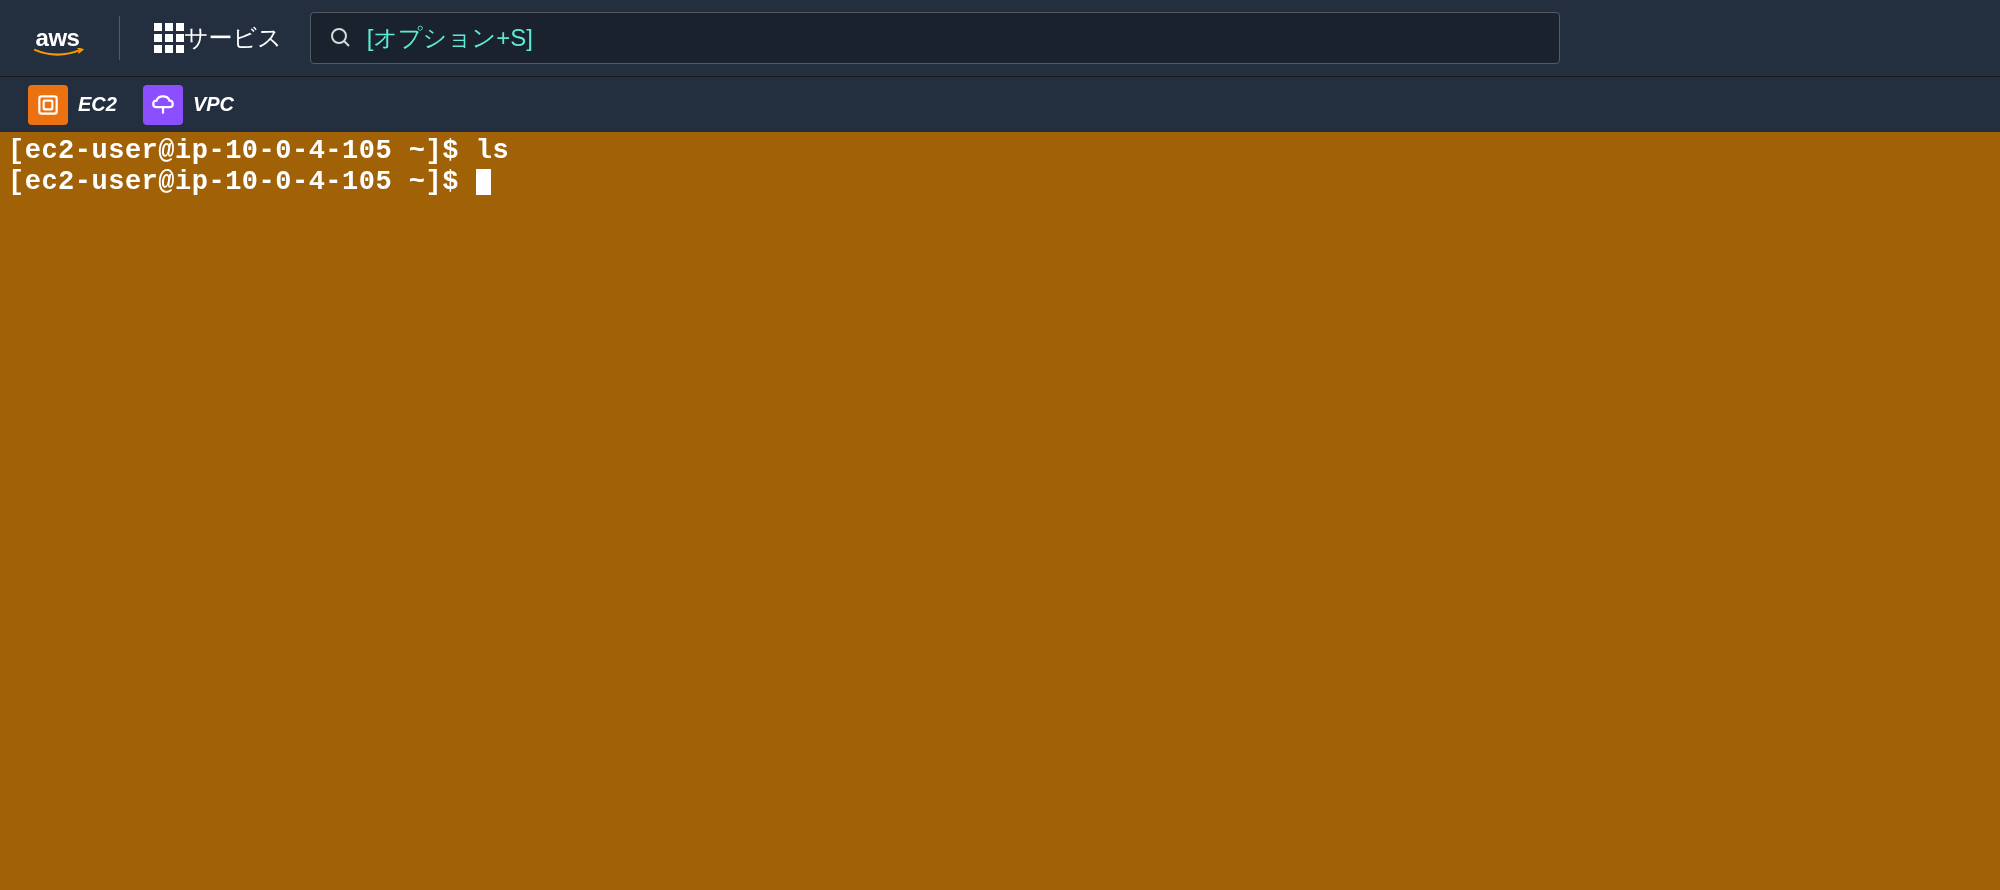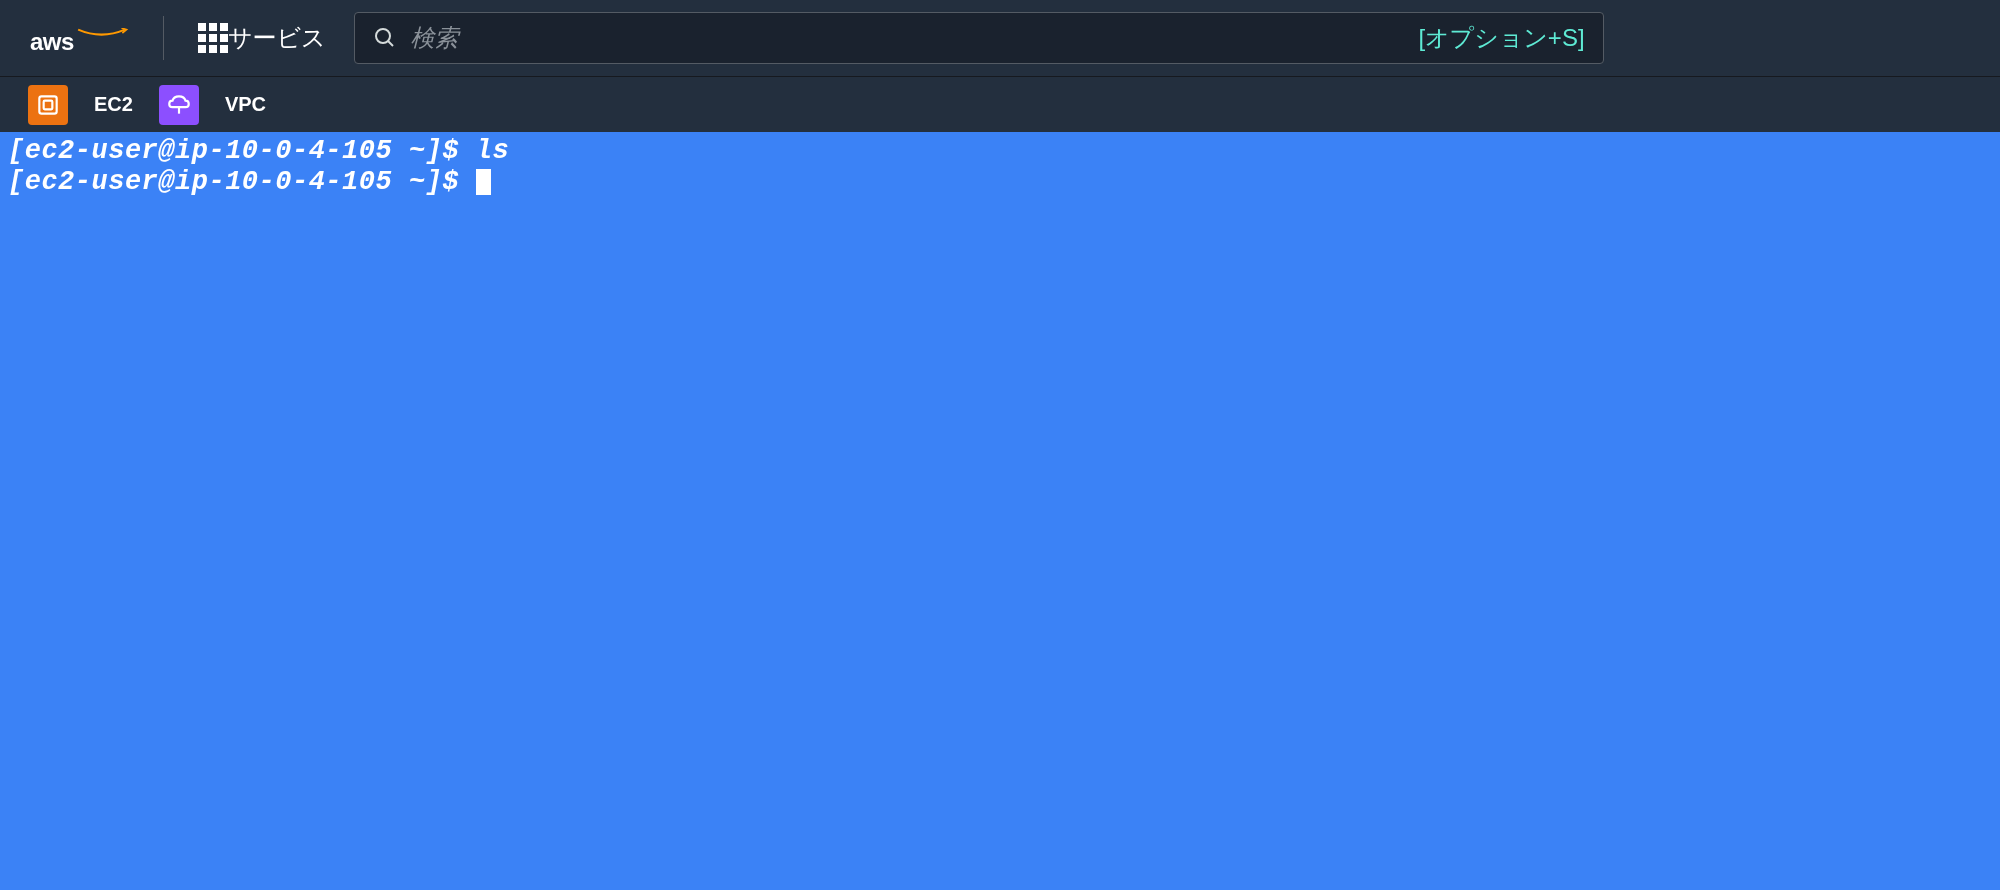--- a/index.html
+++ b/index.html
@@ -17,22 +17,22 @@
     .top-nav {
       background: #232f3e;
       height: 76px;
       display: flex;
       align-items: center;
       padding: 0 20px;
       gap: 18px;
     }
     .aws-logo {
       display: flex;
-      flex-direction: row;
-      align-items: flex-start;
+      flex-direction: column;
+      align-items: center;
       padding: 0 10px;
       margin-top: 8px;
     }
     .aws-logo-text {
       color: #fff;
       font-size: 24px;
       font-weight: 600;
       letter-spacing: -0.5px;
       line-height: 1;
     }
@@ -108,56 +108,56 @@
       height: 56px;
       display: flex;
       align-items: center;
       padding: 0 20px;
       gap: 10px;
       border-top: 1px solid #16191f;
     }
     .service-btn {
       display: flex;
       align-items: center;
-      gap: 26px;
+      gap: 10px;
       color: #fff;
       font-size: 20px;
       font-weight: 700;
       cursor: pointer;
       padding: 4px 8px;
+      font-style: italic;
     }
     .service-icon-ec2 {
       width: 40px;
       height: 40px;
       background: #ec7211;
       border-radius: 4px;
       display: flex;
       align-items: center;
       justify-content: center;
     }
     .service-icon-vpc {
       width: 40px;
       height: 40px;
       background: #8c4fff;
       border-radius: 4px;
       display: flex;
       align-items: center;
       justify-content: center;
     }
     .terminal {
-      background: #3b82f6;
+      background: #a16207;
       color: #fff;
       font-family: "Courier New", Courier, monospace;
       font-size: 27px;
       font-weight: bold;
       padding: 4px 8px;
       line-height: 1.15;
       height: calc(890px - 76px - 56px);
       letter-spacing: 0.5px;
-      font-style: italic;
     }
     .terminal-line {
       white-space: pre;
     }
     .cursor {
       display: inline-block;
       width: 15px;
       height: 26px;
       background: #fff;
       vertical-align: text-bottom;
@@ -188,21 +188,20 @@
         <span></span>
         <span></span>
     </div>
     <span>サービス</span>
   </div>
   <div class="search-box">
     <svg class="search-icon" viewBox="0 0 24 24" fill="none" stroke="currentColor" stroke-width="2">
       <circle cx="10" cy="10" r="7"></circle>
       <line x1="20" y1="20" x2="15" y2="15"></line>
     </svg>
-    <input class="search-input" type="text" placeholder="検索" style="">
     <span class="search-hint">[オプション+S]</span>
   </div>
 </div>
 
 <div class="sub-nav">
   <div class="service-btn">
     <div class="service-icon-ec2">
       <svg width="26" height="26" viewBox="0 0 24 24" fill="none" stroke="#fff" stroke-width="2">
         <rect x="4" y="4" width="16" height="16" rx="2"></rect>
         <rect x="8" y="8" width="8" height="8" rx="1"></rect>

